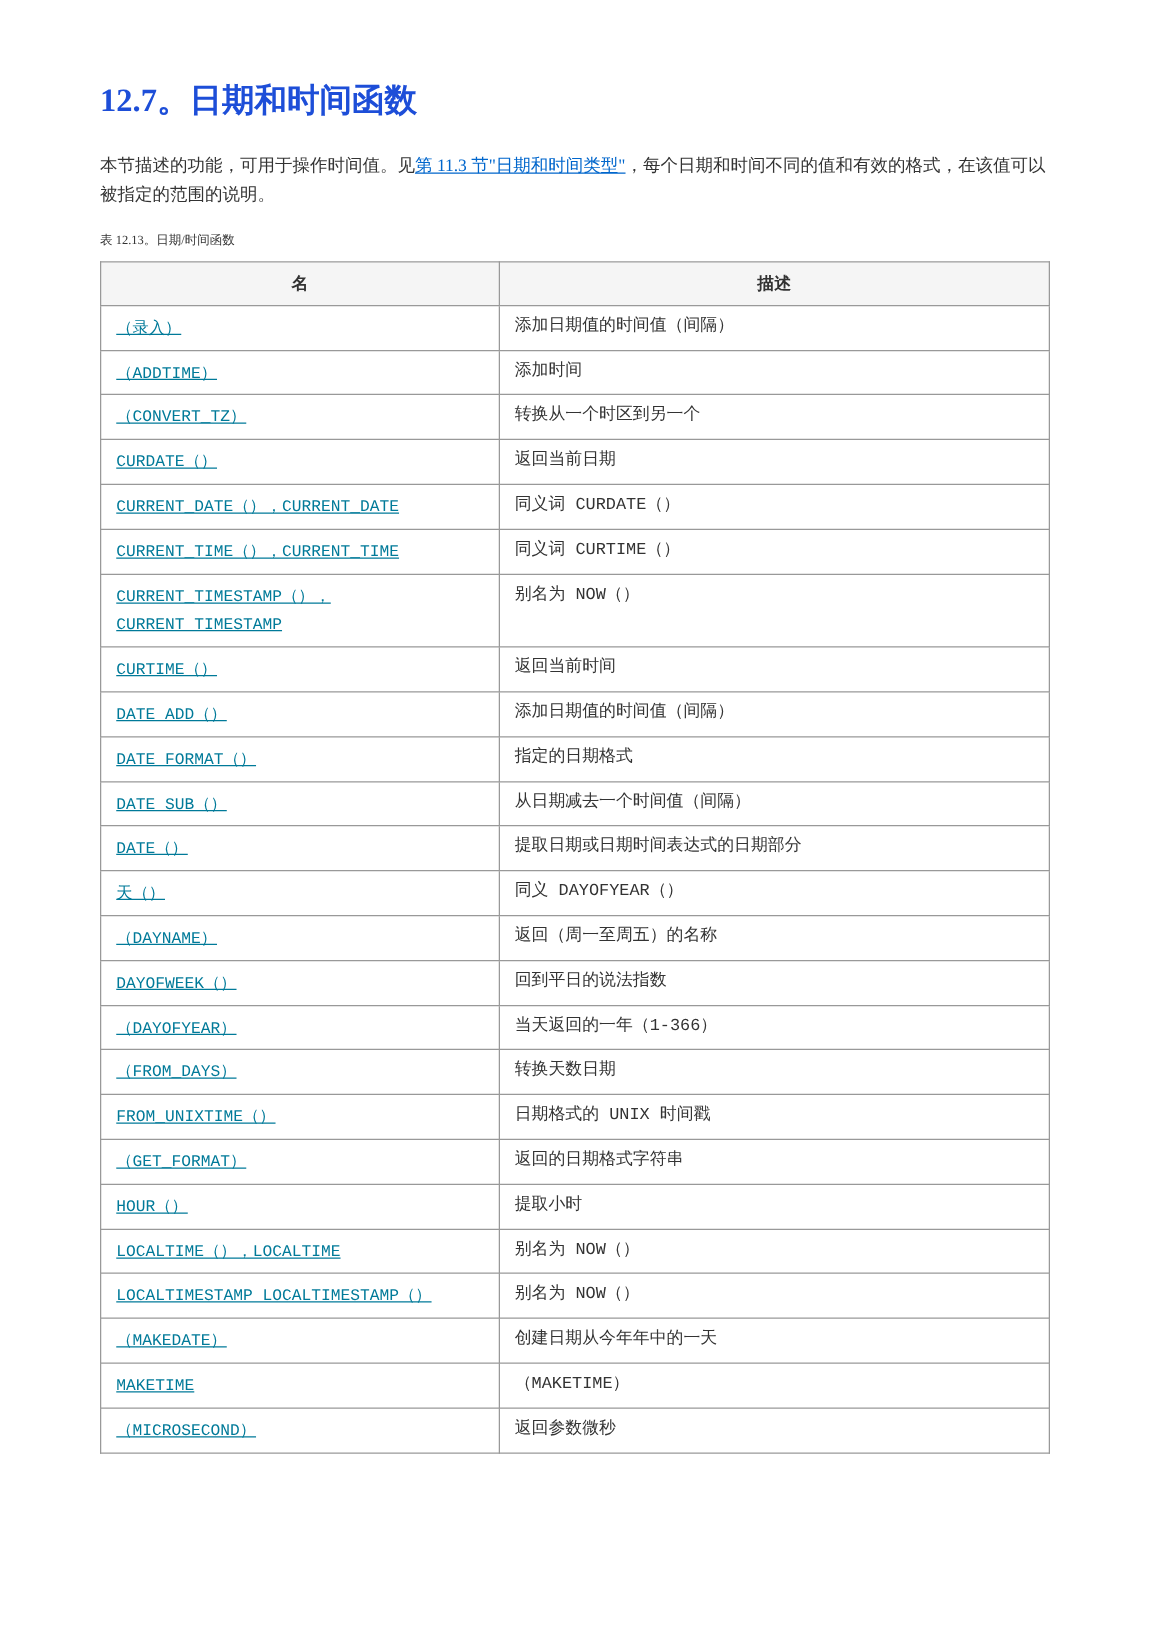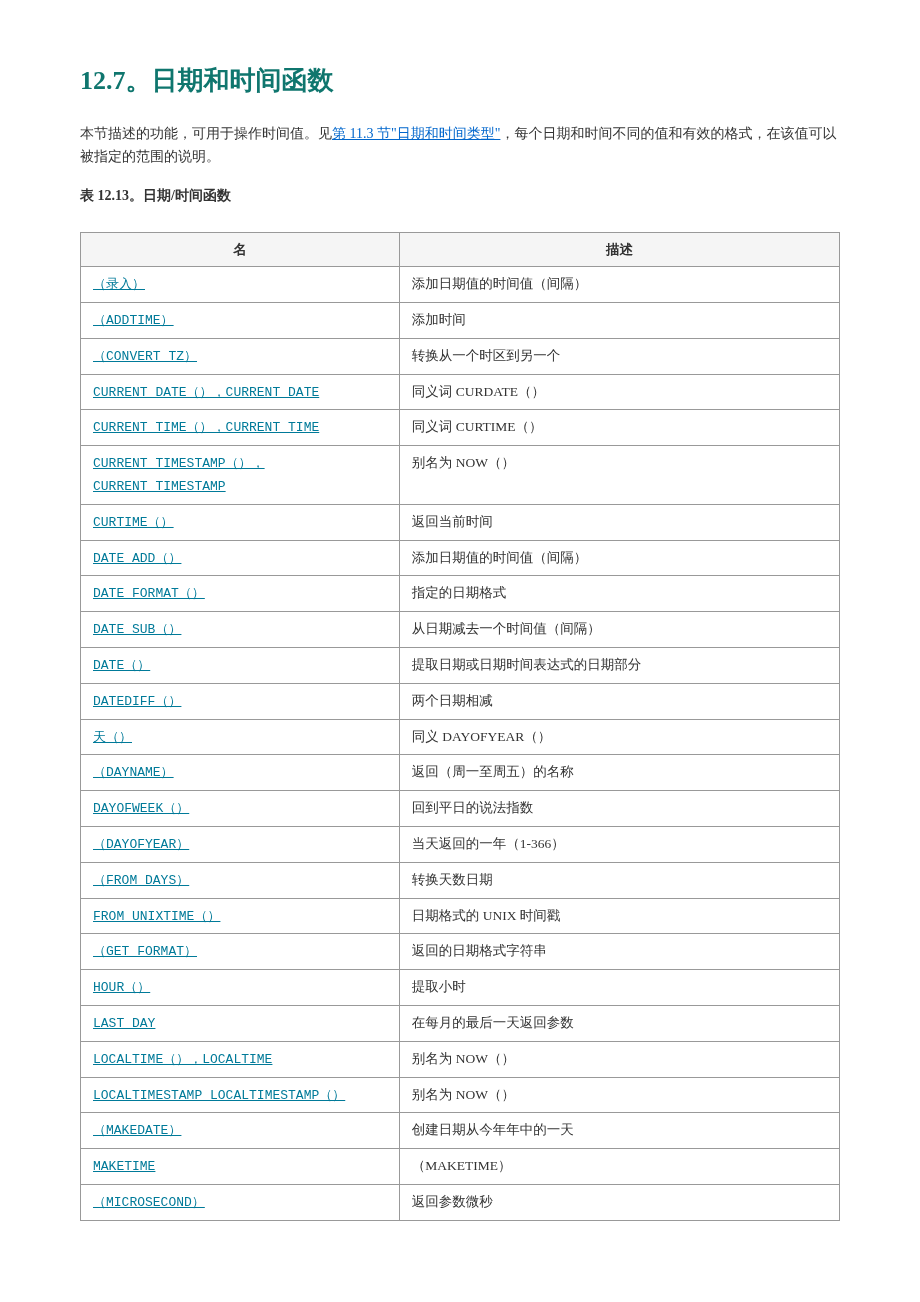--- a/index.html
+++ b/index.html
@@ -12,35 +12,35 @@
       font-size: 14px;
       color: #333;
       background: #fff;
       padding: 60px 80px;
       line-height: 1.6;
     }
     h1 {
       font-size: 26px;
       font-weight: bold;
       margin-bottom: 20px;
-      color: #0f766e;
+      color: #1d4ed8;
     }
     .intro {
       margin-bottom: 16px;
       font-size: 14px;
       line-height: 1.7;
     }
     .intro a {
       color: #0066cc;
       text-decoration: underline;
     }
     .table-caption {
-      font-size: 14px;
-      font-weight: bold;
-      margin-bottom: 24px;
+      font-size: 10px;
+      font-weight: normal;
+      margin-bottom: 8px;
     }
     table {
       width: 100%;
       border-collapse: collapse;
       margin-bottom: 20px;
     }
     th, td {
       border: 1px solid #999;
       padding: 6px 12px;
       vertical-align: top;
@@ -56,21 +56,21 @@
     }
     td:last-child {
       width: 58%;
     }
     .func-link {
       color: #007a99;
       font-family: "Courier New", monospace;
       font-size: 13px;
     }
     .desc-text {
-      font-family: Liberation Serif, serif;
+      font-family: Liberation Mono, monospace;
       font-size: 13.5px;
     }
   </style>
 </head>
 <body>
 
 <h1>12.7。日期和时间函数</h1>
 
 <p class="intro">
   <span>本节描述的功能，可用于操作时间值。见</span><a href="#">第 11.3 节"日期和时间类型"</a><span>，每个日期和时间不同的值和有效的格式，在该值可以被指定的范围的说明。</span>
@@ -92,20 +92,24 @@
       </tr>
       <tr>
         <td><a href="#" class="func-link">（ADDTIME）</a></td>
         <td class="desc-text">添加时间</td>
       </tr>
       <tr>
         <td><a href="#" class="func-link">（CONVERT_TZ）</a></td>
         <td class="desc-text">转换从一个时区到另一个</td>
       </tr>
       <tr>
+        <td><a href="#" class="func-link">CURDATE（）</a></td>
+        <td class="desc-text">返回当前日期</td>
+      </tr>
+      <tr>
         <td><a href="#" class="func-link">CURRENT_DATE（），CURRENT_DATE</a></td>
         <td class="desc-text">同义词 CURDATE（）</td>
       </tr>
       <tr>
         <td><a href="#" class="func-link">CURRENT_TIME（），CURRENT_TIME</a></td>
         <td class="desc-text">同义词 CURTIME（）</td>
       </tr>
       <tr>
         <td><a href="#" class="func-link">CURRENT_TIMESTAMP（），CURRENT_TIMESTAMP</a></td>
         <td class="desc-text">别名为 NOW（）</td>
@@ -122,24 +126,20 @@
         <td><a href="#" class="func-link">DATE_FORMAT（）</a></td>
         <td class="desc-text">指定的日期格式</td>
       </tr>
       <tr>
         <td><a href="#" class="func-link">DATE_SUB（）</a></td>
         <td class="desc-text">从日期减去一个时间值（间隔）</td>
       </tr>
       <tr>
         <td><a href="#" class="func-link">DATE（）</a></td>
         <td class="desc-text">提取日期或日期时间表达式的日期部分</td>
-      </tr>
-      <tr>
-        <td><a href="#" class="func-link">DATEDIFF（）</a></td>
-        <td class="desc-text">两个日期相减</td>
       </tr>
       <tr>
         <td><a href="#" class="func-link">天（）</a></td>
         <td class="desc-text">同义 DAYOFYEAR（）</td>
       </tr>
       <tr>
         <td><a href="#" class="func-link">（DAYNAME）</a></td>
         <td class="desc-text">返回（周一至周五）的名称</td>
       </tr>
       <tr>
@@ -160,24 +160,20 @@
       </tr>
       <tr>
         <td><a href="#" class="func-link">（GET_FORMAT）</a></td>
         <td class="desc-text">返回的日期格式字符串</td>
       </tr>
       <tr>
         <td><a href="#" class="func-link">HOUR（）</a></td>
         <td class="desc-text">提取小时</td>
       </tr>
       <tr>
-        <td><a href="#" class="func-link">LAST_DAY</a></td>
-        <td class="desc-text">在每月的最后一天返回参数</td>
-      </tr>
-      <tr>
         <td><a href="#" class="func-link">LOCALTIME（），LOCALTIME</a></td>
         <td class="desc-text">别名为 NOW（）</td>
       </tr>
       <tr>
         <td><a href="#" class="func-link">LOCALTIMESTAMP LOCALTIMESTAMP（）</a></td>
         <td class="desc-text">别名为 NOW（）</td>
       </tr>
       <tr>
         <td><a href="#" class="func-link">（MAKEDATE）</a></td>
         <td class="desc-text">创建日期从今年年中的一天</td>

